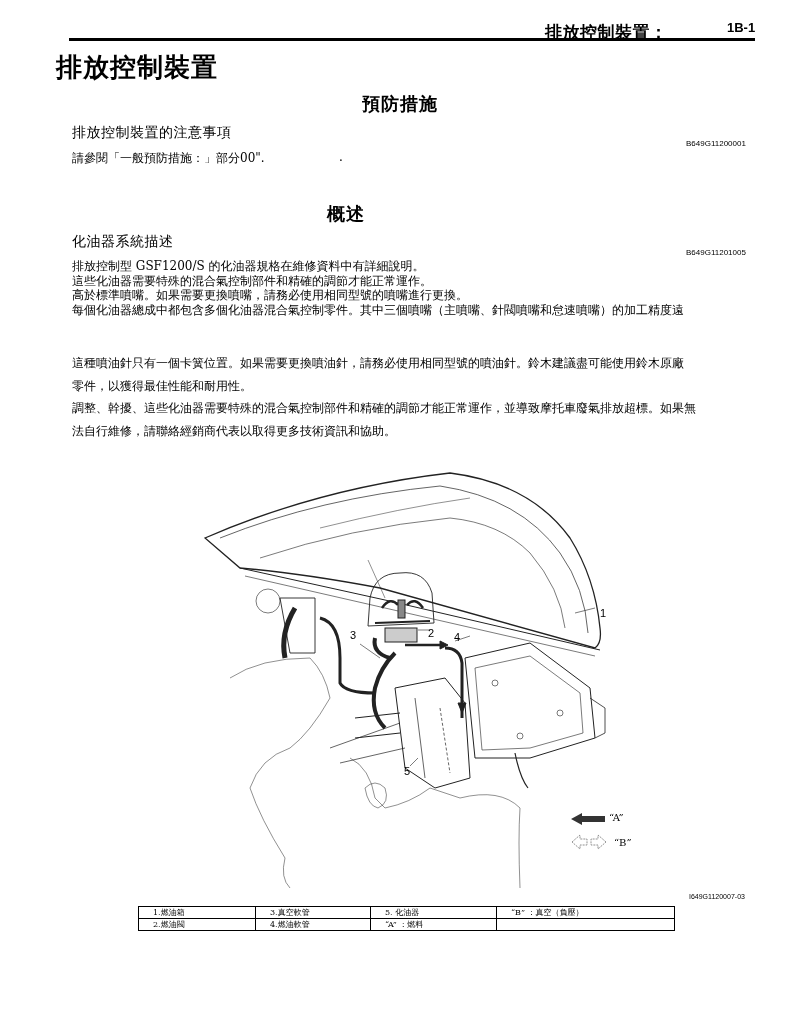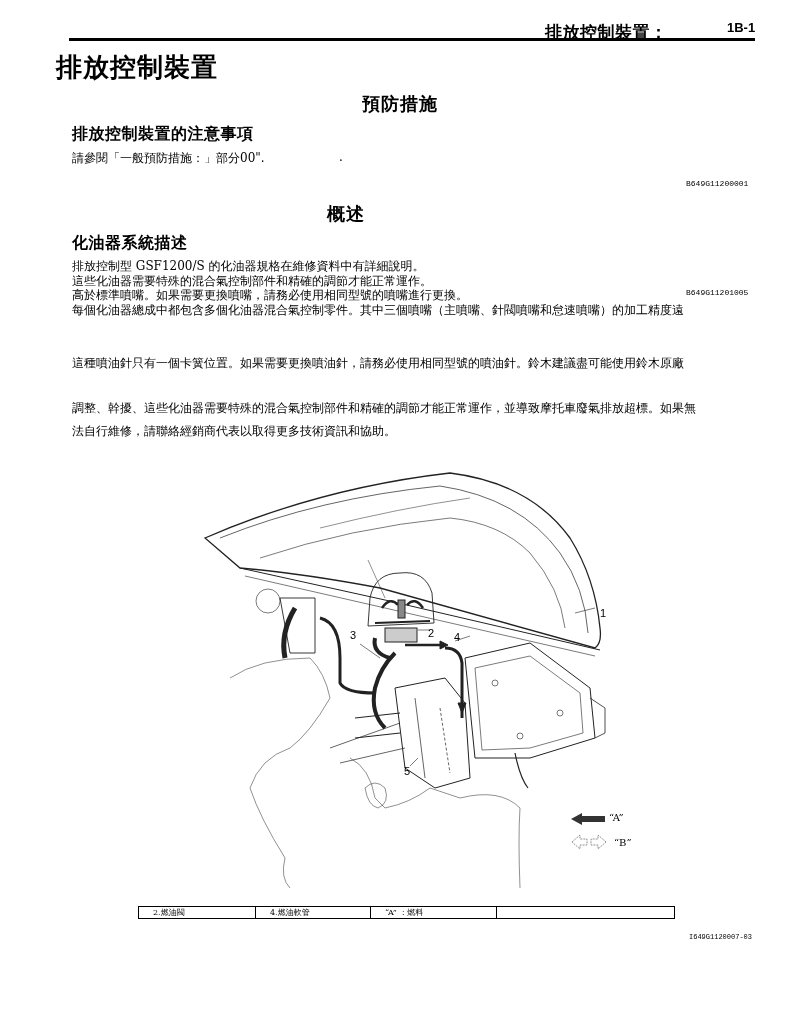--- a/index.html
+++ b/index.html
@@ -4,22 +4,22 @@
 <style>
   html, body { margin: 0; padding: 0; background: #ffffff; }
   body { width: 798px; height: 1029px; position: relative; overflow: hidden;
          font-family: "DejaVu Serif", "Liberation Serif", serif; color: #000; }
   .abs { position: absolute; }
   .hdr-title { left: 545px; top: 21px; font-size: 17px; font-weight: bold; letter-spacing: 0.5px; }
   .hdr-page { left: 727px; top: 20px; font-size: 13px; font-weight: bold; font-family: "Liberation Sans", sans-serif; }
   .hdr-rule { left: 69px; top: 38px; width: 686px; height: 3px; background: #000; }
   .page-title { left: 56px; top: 50px; font-size: 26px; font-weight: bold; letter-spacing: 1px; }
   .sec-title { font-size: 18px; font-weight: bold; letter-spacing: 1px; }
-  .sub-title { left: 72px; font-size: 16px; font-weight: bold; letter-spacing: 0.5px; }
-  .code { font-family: Liberation Mono, monospace; font-size: 8px; margin-top: 40px; }
+  .sub-title { left: 72px; font-size: 14px; font-weight: normal; letter-spacing: 0.5px; }
+  .code { font-family: Liberation Sans, sans-serif; font-size: 8px; }
   .body-text { left: 72px; width: 690px; font-size: 12px; line-height: 14px; white-space: nowrap; }
   .p-line { height: 14.5px; }
   .figure { left: 200px; top: 458px; width: 440px; height: 430px; }
   .legend-table { left: 138px; top: 906px; border-collapse: collapse; font-size: 8px; }
   .legend-table td { border: 1px solid #000; height: 11px; padding: 0 0 0 14px; vertical-align: middle; }
   .c1 { width: 102px; } .c2 { width: 100px; } .c3 { width: 111px; } .c4 { width: 163px; }
   .callout { font-family: "Liberation Sans", sans-serif; font-size: 11px; }
 </style>
 </head>
 <body>
@@ -44,20 +44,21 @@
 
 <div class="abs body-text" style="top:259px;">
   <div class="p-line">排放控制型 GSF1200/S 的化油器規格在維修資料中有詳細說明。</div>
   <div class="p-line">這些化油器需要特殊的混合氣控制部件和精確的調節才能正常運作。</div>
   <div class="p-line">高於標準噴嘴。如果需要更換噴嘴，請務必使用相同型號的噴嘴進行更換。</div>
   <div class="p-line" style="height:21px;">每個化油器總成中都包含多個化油器混合氣控制零件。其中三個噴嘴（主噴嘴、針閥噴嘴和怠速噴嘴）的加工精度遠</div>
 </div>
 
 <div class="abs body-text" style="top:356px;">
   <div class="p-line" style="height:23px;">這種噴油針只有一個卡簧位置。如果需要更換噴油針，請務必使用相同型號的噴油針。鈴木建議盡可能使用鈴木原廠</div>
+  <div class="p-line">零件，以獲得最佳性能和耐用性。</div>
 </div>
 
 <div class="abs body-text" style="top:401px;">
   <div class="p-line" style="height:23px;">調整、幹擾、這些化油器需要特殊的混合氣控制部件和精確的調節才能正常運作，並導致摩托車廢氣排放超標。如果無</div>
   <div class="p-line">法自行維修，請聯絡經銷商代表以取得更多技術資訊和協助。</div>
 </div>
 
 <svg class="abs figure" viewBox="0 0 440 430" xmlns="http://www.w3.org/2000/svg" fill="none" stroke="#222" stroke-width="1">
 
   <path d="M5 80 Q120 30 250 15 Q330 25 370 80 Q395 120 400 170 Q402 185 395 190 L180 130 Q100 115 40 110 Z" stroke-width="1.3"></path>
@@ -126,20 +127,26 @@
 <svg class="abs" style="left:571px; top:833px;" width="36" height="18" viewBox="0 0 36 18">
   <path d="M1 9 L9 2 L9 6 L16 6 L16 12 L9 12 L9 16 Z" fill="none" stroke="#777" stroke-width="0.8" stroke-dasharray="2 1"></path>
   <path d="M35 9 L27 2 L27 6 L20 6 L20 12 L27 12 L27 16 Z" fill="none" stroke="#777" stroke-width="0.8" stroke-dasharray="2 1"></path>
 </svg>
 <div class="abs" style="left:614px; top:837px; font-size:10px;">“B”</div>
 
 <div class="abs code" style="left:689px; top:893px; font-size:7px;">I649G1120007-03</div>
 
 <table class="abs legend-table">
   <tbody>
+      <tr>
+    <td class="c1">1.燃油箱</td>
+    <td class="c2">3.真空軟管</td>
+    <td class="c3">5. 化油器</td>
+    <td class="c4">“B” ：真空（負壓）</td>
+  </tr>
   <tr>
     <td class="c1">2.燃油閥</td>
     <td class="c2">4.燃油軟管</td>
     <td class="c3">“A” ：燃料</td>
     <td class="c4"></td>
   </tr>
 </tbody>
   </table>
 
 </body></html>

